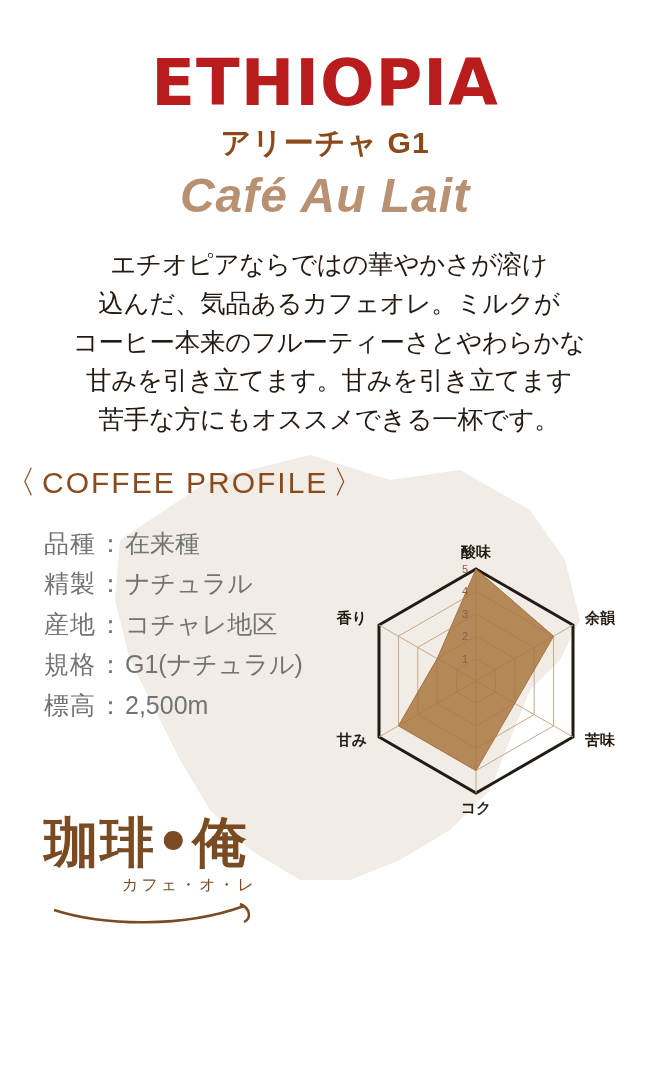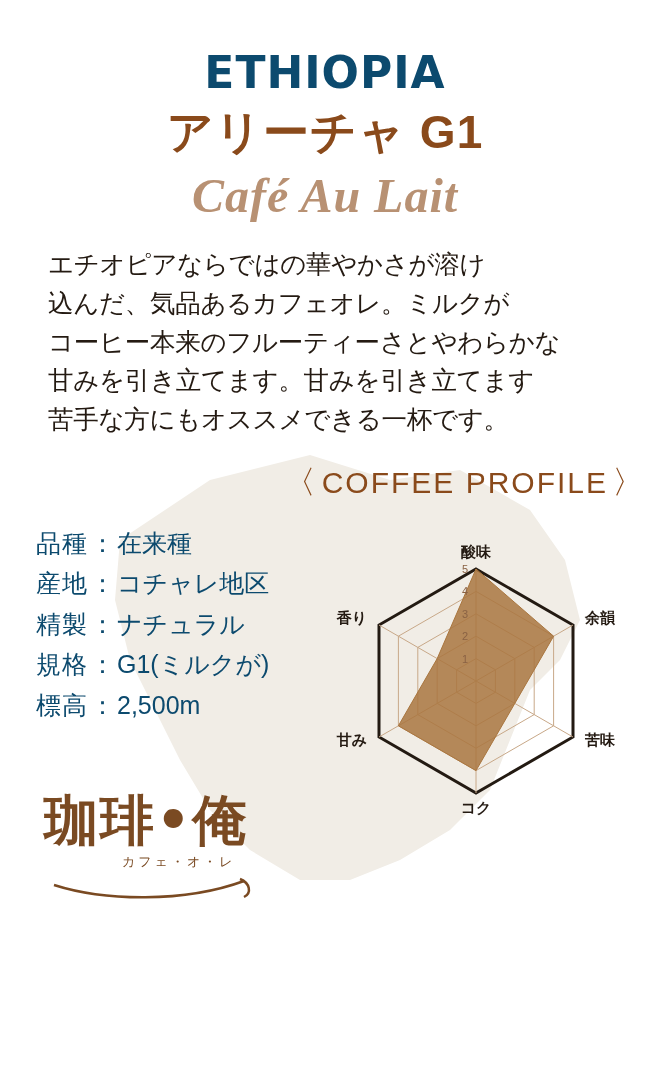--- a/index.html
+++ b/index.html
@@ -34,112 +34,113 @@
     position: relative;
     z-index: 2;
   }
   .title-block {
     text-align: center;
     padding-top: 50px;
   }
   .title-main {
     font-family: "DejaVu Sans", sans-serif;
     font-weight: 700;
-    font-size: 44px;
-    letter-spacing: 1px;
-    color: #0c4a6e;
+    font-size: 64px;
+    letter-spacing: 1px;
+    color: #b91c1c;
     line-height: 1.05;
   }
   .title-sub {
     font-family: "Liberation Sans", sans-serif;
     font-weight: 700;
-    font-size: 46px;
+    font-size: 30px;
     color: #8a4a1b;
     margin-top: 6px;
     letter-spacing: 1px;
   }
   .title-italic {
-    font-family: Liberation Serif, serif;
+    font-family: Liberation Sans, sans-serif;
     font-style: italic;
     font-weight: 700;
     font-size: 48px;
     color: #b89173;
     margin-top: 4px;
     letter-spacing: 1px;
   }
   .description {
     margin: 22px 40px 0 48px;
     font-size: 25.5px;
     line-height: 1.52;
     color: #241a12;
     font-family: "Liberation Sans", sans-serif;
     letter-spacing: -0.3px;
   }
   .description div {
     white-space: nowrap;
+    text-align: center;
   }
   .profile-heading {
-    text-align: right;
+    text-align: left;
     margin-top: 22px;
     color: #8a4a1b;
     font-size: 30px;
     letter-spacing: 2px;
     font-family: "Liberation Sans", sans-serif;
   }
   .profile-heading .bracket {
     font-size: 32px;
     color: #8a4a1b;
     padding: 0 4px;
   }
   .lower {
     position: relative;
     margin-top: 18px;
     height: 420px;
   }
   .spec-list {
     position: absolute;
-    left: 36px;
+    left: 44px;
     top: 0;
     font-size: 25px;
     line-height: 1.62;
-    color: #0c4a6e;
+    color: #737373;
   }
   .spec-row {
     white-space: nowrap;
   }
   .spec-label {
     letter-spacing: 1px;
   }
   .spec-colon {
     padding: 0 2px;
   }
   .radar {
     position: absolute;
     right: 14px;
     top: 10px;
     width: 320px;
     height: 300px;
   }
   .logo {
     position: absolute;
     left: 44px;
-    top: 270px;
+    top: 292px;
     width: 240px;
     height: 120px;
   }
   .logo-main {
     font-family: "DejaVu Serif", serif;
     font-weight: 700;
     font-size: 54px;
     color: #7a4a22;
     letter-spacing: 2px;
     line-height: 1;
   }
   .logo-sub {
-    font-size: 13px;
+    font-size: 16px;
     color: #7a4a22;
     letter-spacing: 3px;
     margin-left: 78px;
     margin-top: 6px;
   }
   .axis-label {
     font-size: 15px;
     font-weight: 700;
     fill: #241a12;
     font-family: "Liberation Sans", sans-serif;
@@ -181,27 +182,27 @@
       <span class="bracket">〈</span><span>COFFEE PROFILE</span><span class="bracket">〉</span>
     </div>
 
     <div class="lower">
 
       <div class="spec-list">
         <div class="spec-row">
           <span class="spec-label">品種</span><span class="spec-colon">：</span><span class="spec-value">在来種</span>
         </div>
         <div class="spec-row">
+          <span class="spec-label">精製</span><span class="spec-colon">：</span><span class="spec-value">ナチュラル</span>
+        </div>
+        <div class="spec-row">
           <span class="spec-label">産地</span><span class="spec-colon">：</span><span class="spec-value">コチャレ地区</span>
         </div>
         <div class="spec-row">
-          <span class="spec-label">精製</span><span class="spec-colon">：</span><span class="spec-value">ナチュラル</span>
-        </div>
-        <div class="spec-row">
-          <span class="spec-label">規格</span><span class="spec-colon">：</span><span class="spec-value">G1(ミルクが)</span>
+          <span class="spec-label">規格</span><span class="spec-colon">：</span><span class="spec-value">G1(ナチュラル)</span>
         </div>
         <div class="spec-row">
           <span class="spec-label">標高</span><span class="spec-colon">：</span><span class="spec-value">2,500m</span>
         </div>
       </div>
 
       <svg class="radar" viewBox="0 0 320 300">
         <g id="radar-group">
             <polygon points="160.0,125.6 179.4,136.8 179.4,159.2 160.0,170.4 140.6,159.2 140.6,136.8" fill="none" stroke="#c8a888" stroke-width="1"></polygon>
             <polygon points="160.0,103.2 198.8,125.6 198.8,170.4 160.0,192.8 121.2,170.4 121.2,125.6" fill="none" stroke="#c8a888" stroke-width="1"></polygon>

